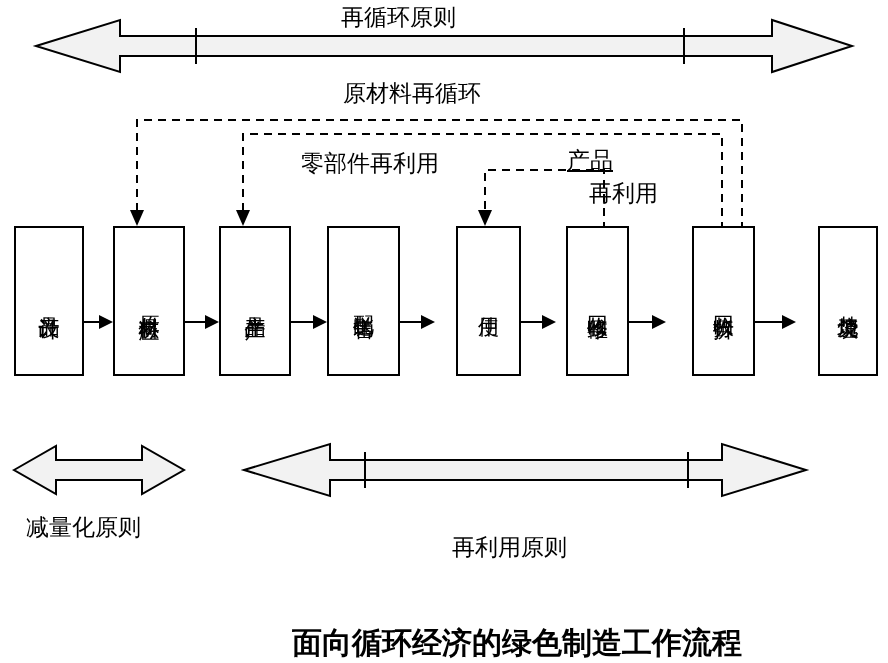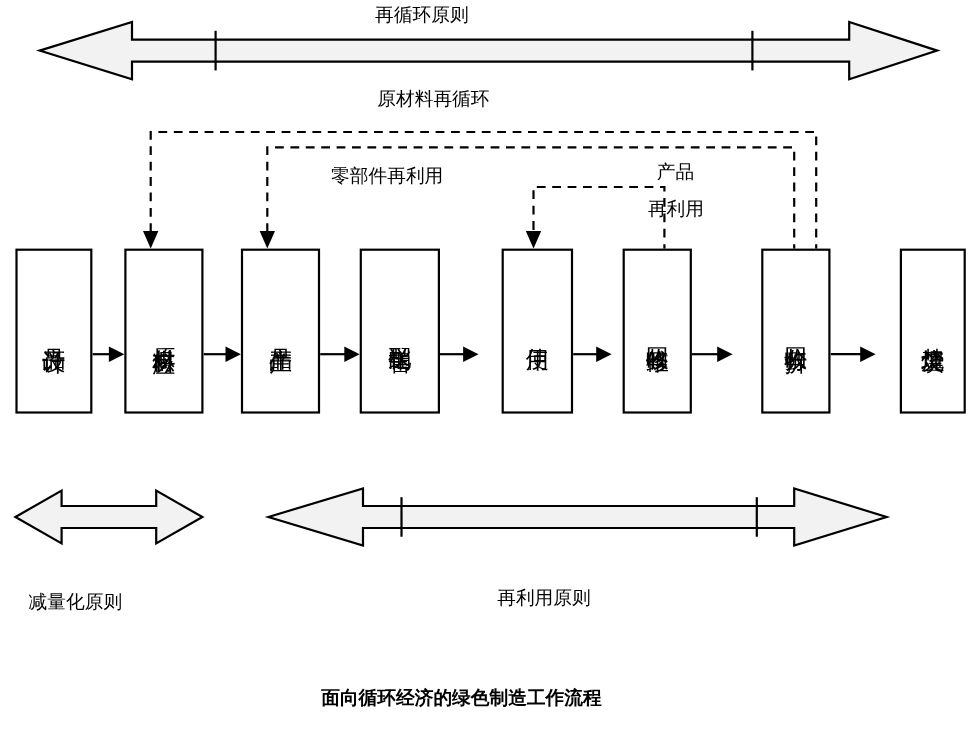--- a/index.html
+++ b/index.html
@@ -44,25 +44,25 @@
     text-align: center;
   }
   
   .lbl {
     position: absolute;
     white-space: nowrap;
     font-size: 21px;
     color: #000;
   }
   .lbl-big {
-    font-size: 17px;
+    font-size: 23px;
   }
   .caption {
     position: absolute;
-    font-size: 17px;
+    font-size: 30px;
     font-weight: bold;
     white-space: nowrap;
   }
 </style>
 </head>
 <body>
 
 <div id="canvas">
 
   <svg class="layer" viewBox="0 0 888 663" xmlns="http://www.w3.org/2000/svg">
@@ -154,23 +154,23 @@
   <div class="pbox" style="left:818px; top:226px; width:60px; height:150px;">
     <span class="vtext">焚烧填埋</span>
   </div>
 
   <div class="lbl lbl-big" style="left:341px; top:2px;">再循环原则</div>
 
   <div class="lbl lbl-big" style="left:301px; top:148px;">零部件再利用</div>
 
   <div class="lbl lbl-big" style="left:343px; top:78px;">原材料再循环</div>
 
-  <div class="lbl lbl-big" style="left:597px; top:145px;">产品</div>
+  <div class="lbl lbl-big" style="left:567px; top:145px;text-decoration:underline;">产品</div>
 
   <div class="lbl lbl-big" style="left:589px; top:178px;text-align:center;">再利用</div>
 
-  <div class="lbl lbl-big" style="left:26px; top:536px;text-align:center;">减量化原则</div>
+  <div class="lbl lbl-big" style="left:26px; top:512px;text-align:center;">减量化原则</div>
 
   <div class="lbl lbl-big" style="left:452px; top:516px;margin-top:16px;">再利用原则</div>
 
   <div class="caption" style="left:292px; top:623px;">面向循环经济的绿色制造工作流程</div>
 
 </div>
 
 </body></html>

